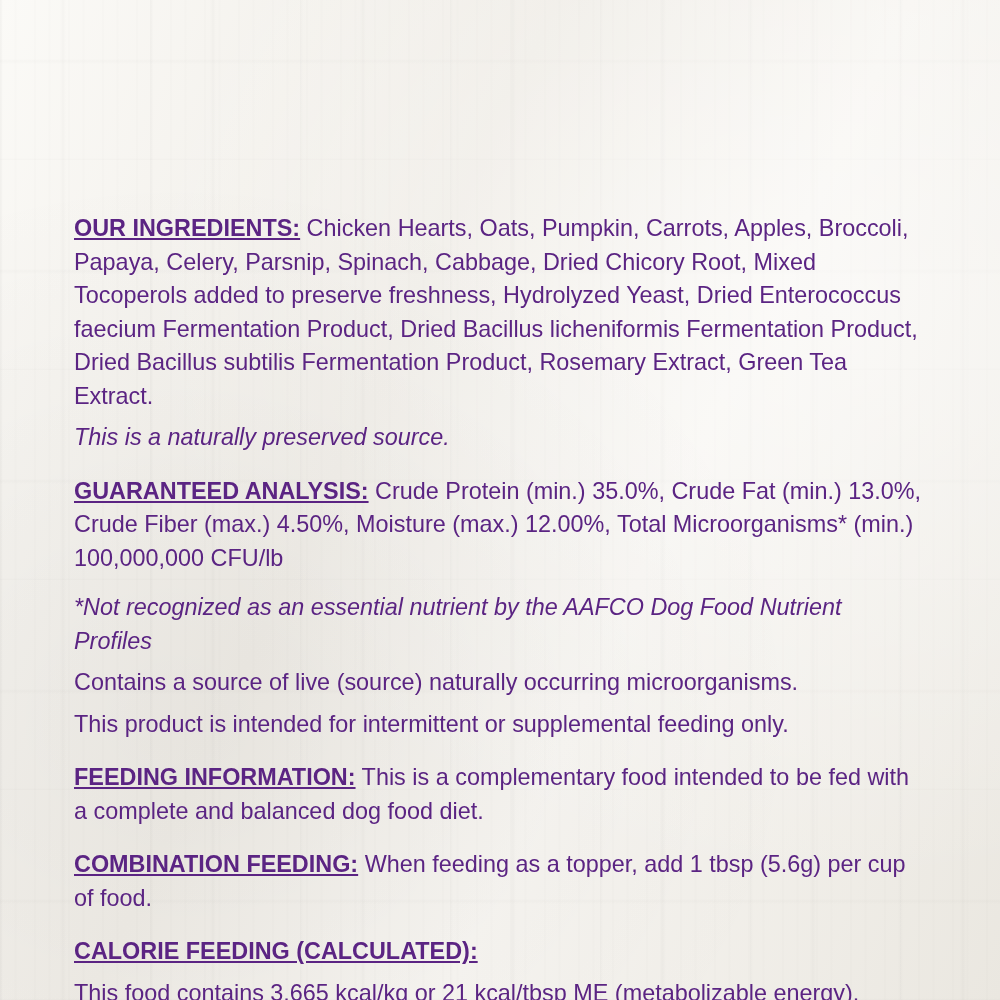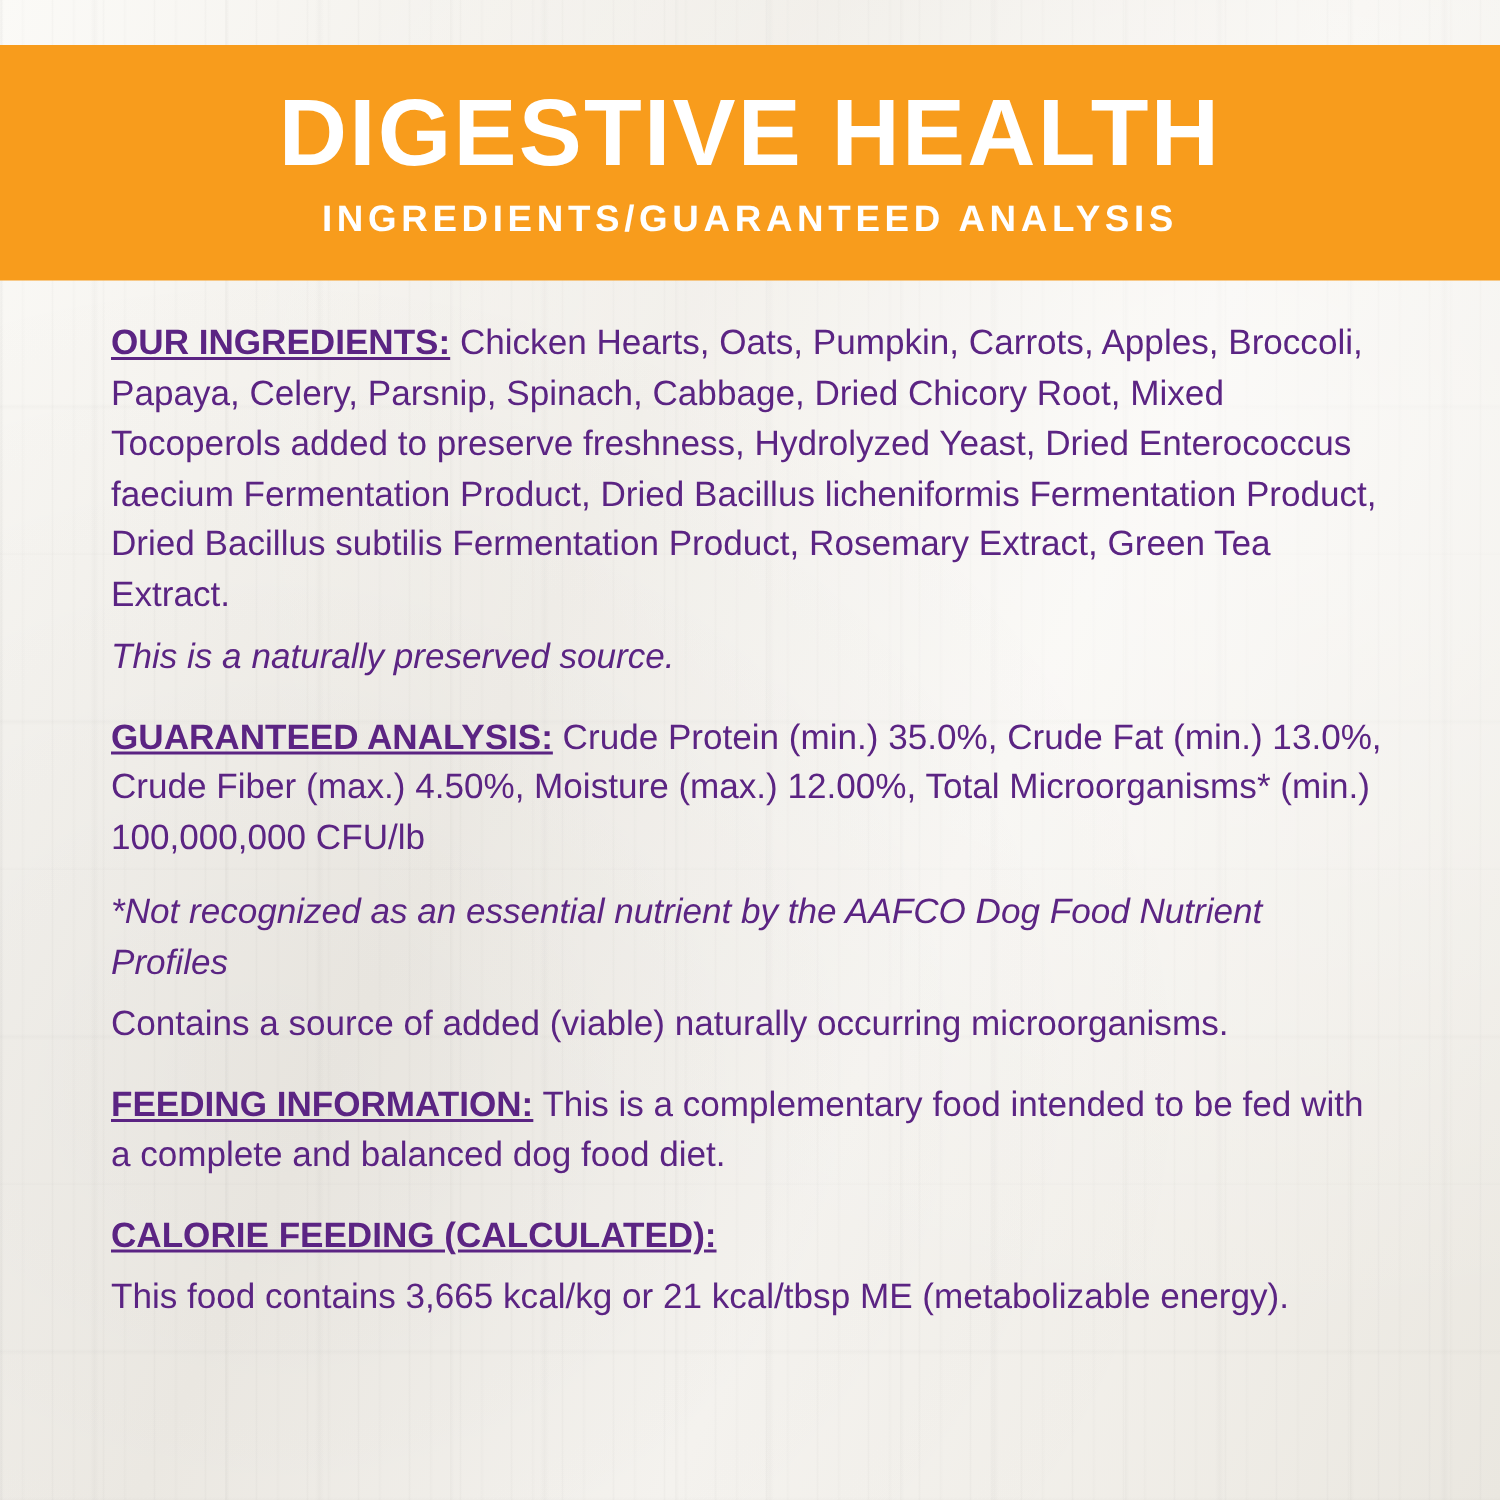--- a/index.html
+++ b/index.html
@@ -120,45 +120,45 @@
   .gap-4 { margin-top: 8px; }
   .gap-5 { margin-top: 16px; font-style: italic; }
   .gap-6 { margin-top: 20px; }
   .gap-7 { margin-top: 20px; }
 </style>
 </head>
 <body>
 
 <div class="page">
 
-  <div class="banner">
-    <div class="banner-title">DIGESTIVE HEALTH</div>
-    <div class="banner-sub">INGREDIENTS/GUARANTEED ANALYSIS</div>
-  </div>
 
   <div class="content">
 
     <p class="block">
       <b>OUR INGREDIENTS:</b><span> Chicken Hearts, Oats, Pumpkin, Carrots, Apples, Broccoli, Papaya, Celery, Parsnip, Spinach, Cabbage, Dried Chicory Root, Mixed Tocoperols added to preserve freshness, Hydrolyzed Yeast, Dried Enterococcus faecium Fermentation Product, Dried Bacillus licheniformis Fermentation Product, Dried Bacillus subtilis Fermentation Product, Rosemary Extract, Green Tea Extract.</span>
     </p>
     <p class="block italic gap-3">This is a naturally preserved source.</p>
 
     <p class="block gap-2">
       <b>GUARANTEED ANALYSIS:</b><span> Crude Protein (min.) 35.0%, Crude Fat (min.) 13.0%, Crude Fiber (max.) 4.50%, Moisture (max.) 12.00%, Total Microorganisms* (min.) 100,000,000 CFU/lb</span>
     </p>
 
     <p class="block gap-5">*Not recognized as an essential nutrient by the AAFCO Dog Food Nutrient Profiles</p>
 
-    <p class="block gap-4">Contains a source of added (viable) naturally occurring microorganisms.</p>
+    <p class="block gap-4">Contains a source of live (source) naturally occurring microorganisms.</p>
 
+    <p class="block gap-3">This product is intended for intermittent or supplemental feeding only.</p>
 
     <p class="block gap-6">
       <b>FEEDING INFORMATION:</b><span> This is a complementary food intended to be fed with a complete and balanced dog food diet.</span>
     </p>
 
+    <p class="block gap-6">
+      <b>COMBINATION FEEDING:</b><span> When feeding as a topper, add 1 tbsp (5.6g) per cup of food.</span>
+    </p>
 
     <p class="block gap-7">
       <b>CALORIE FEEDING (CALCULATED):</b>
     </p>
     <p class="block gap-3">This food contains 3,665 kcal/kg or 21 kcal/tbsp ME (metabolizable energy).</p>
 
   </div>
 </div>
 
 </body></html>

